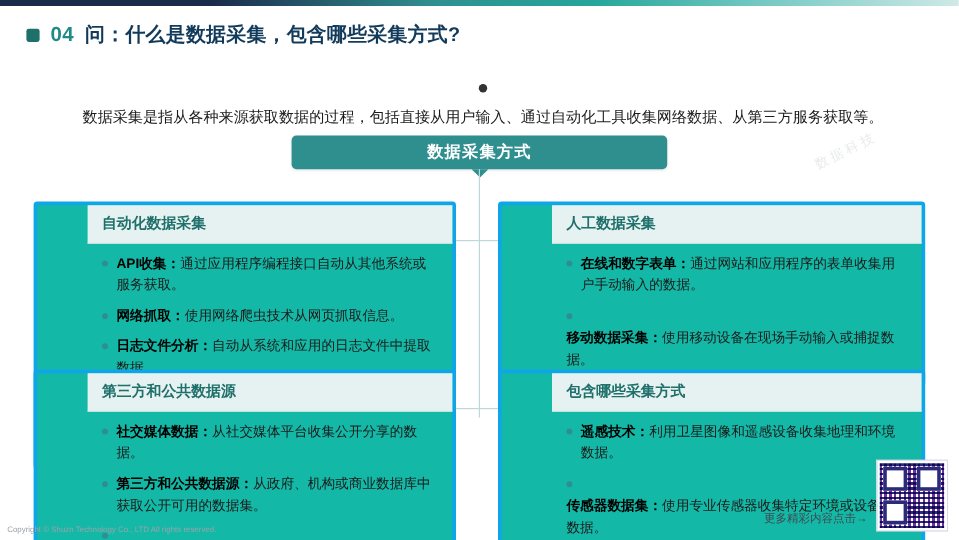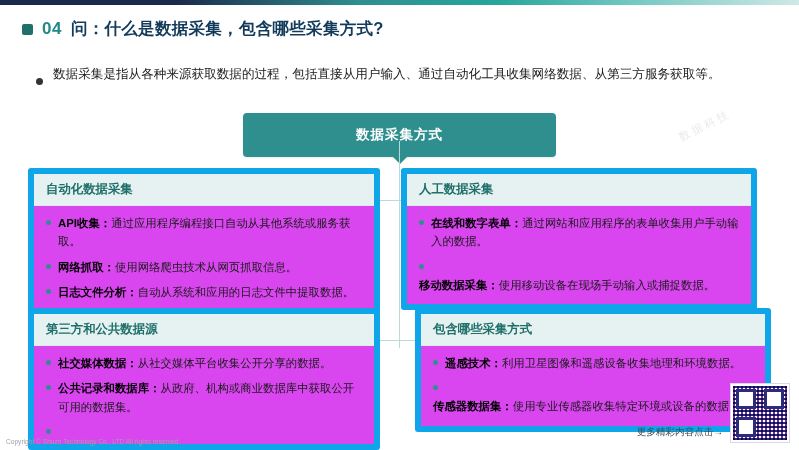--- a/index.html
+++ b/index.html
@@ -51,46 +51,47 @@
   .htext {
     color: #123a5a;
     font-size: 16.5px;
     font-weight: bold;
     letter-spacing: .3px;
   }
   
   .intro {
     position: absolute;
     top: 63px;
-    left: 36px;
+    left: 46px;
     right: 40px;
     display: flex;
     gap: 10px;
-    align-items: flex-end;
+    align-items: center;
+    flex-direction: column;
   }
   .intro .dot {
     width: 7px;
     height: 7px;
     border-radius: 50%;
     background: #333;
     margin-top: 7px;
     flex: none;
   }
   .intro .txt {
     font-size: 12.6px;
     color: #1a1a1a;
     line-height: 1.75;
   }
   
   .banner {
     position: absolute;
     top: 113px;
     left: 243px;
     width: 313px;
-    height: 44px;
+    height: 28px;
     background: #2f8f8f;
     border-radius: 4px;
     color: #fff;
     font-size: 13.5px;
     font-weight: bold;
     display: flex;
     align-items: center;
     justify-content: center;
     letter-spacing: 1px;
     box-shadow: 0 1px 2px rgba(0,0,0,.08);
@@ -106,24 +107,25 @@
     border-top: 7px solid #2f8f8f;
   }
   
   .conn {
     position: absolute;
     background: #bcd9d7;
   }
   
   .panel {
     position: absolute;
-    border: 6px solid #0ea5e9;
+    border: 3px solid #0ea5e9;
     border-radius: 3px;
-    background: #d946ef;
+    background: #14b8a6;
     box-sizing: border-box;
+    padding-left: 42px;
   }
   .panel-title {
     background: #e6f2f1;
     color: #1f6f6a;
     font-size: 12.4px;
     font-weight: bold;
     padding: 7px 12px;
     border-bottom: 1px solid #dcebea;
   }
   .panel-body {
@@ -149,21 +151,21 @@
     color: #1a1a1a;
     line-height: 1.6;
   }
   .item .line b {
     font-weight: bold;
     color: #000;
   }
   
   #panel-auto   { left: 28px;  top: 168px; width: 352px; }
   #panel-third  { left: 28px;  top: 308px; width: 352px; }
-  #panel-manual { left: 401px; top: 168px; width: 356px; }
+  #panel-manual { left: 415px; top: 168px; width: 356px; }
   #panel-adv    { left: 415px; top: 308px; width: 356px; }
 
   
   .copyright {
     position: absolute;
     left: 6px;
     bottom: 5px;
     font-size: 6.6px;
     color: #9aa3a8;
   }
@@ -272,21 +274,21 @@
 
   <div class="panel" id="panel-third">
     <div class="panel-title">第三方和公共数据源</div>
     <div class="panel-body">
       <div class="item">
         <span class="bdot"></span>
         <span class="line"><b>社交媒体数据：</b><span>从社交媒体平台收集公开分享的数据。</span></span>
       </div>
       <div class="item">
         <span class="bdot"></span>
-        <span class="line"><b>公共记录和数据库：</b><span>从政府、机构或商业数据库中获取公开可用的数据集。</span></span>
+        <span class="line"><b>第三方和公共数据源：</b><span>从政府、机构或商业数据库中获取公开可用的数据集。</span></span>
       </div>
       <div class="item">
         <span class="bdot"></span>
       </div>
     </div>
   </div>
 
   <div class="panel" id="panel-manual">
     <div class="panel-title">人工数据采集</div>
     <div class="panel-body">

